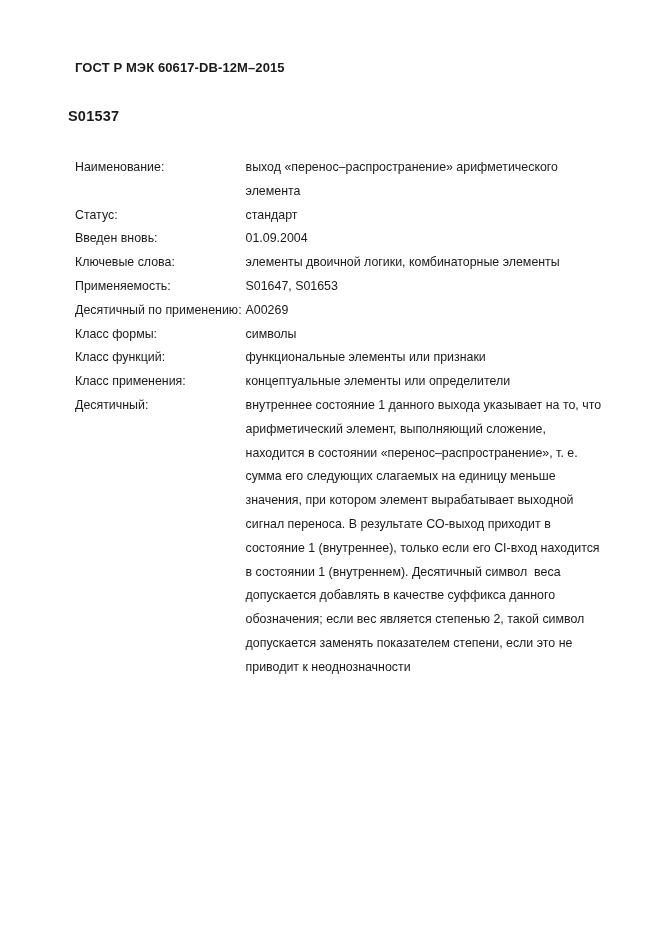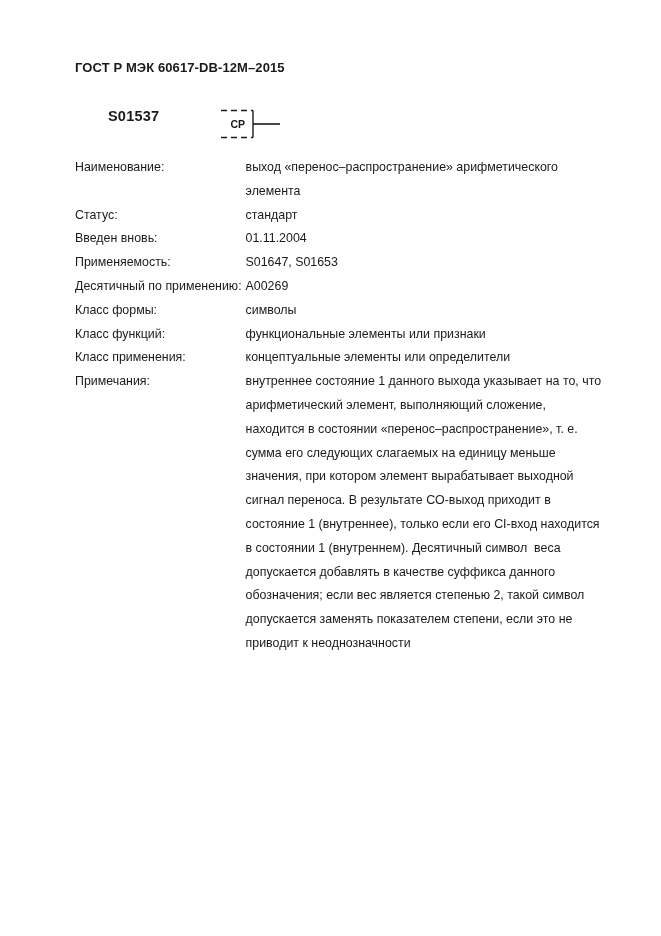--- a/index.html
+++ b/index.html
@@ -31,21 +31,20 @@
   }
 
   
   .symbol-id {
     position: absolute;
     left: 68px;
     top: 108px;
     font-size: 14.5px;
     font-weight: bold;
     letter-spacing: 0.2px;
-    margin-left: 40px;
   }
 
   
   .symbol-figure {
     position: absolute;
     left: 220px;
     top: 106px;
     width: 64px;
     height: 40px;
   }
@@ -88,33 +87,20 @@
 </style>
 </head>
 <body>
 
 <div class="page">
 
   <div class="doc-header">ГОСТ Р МЭК 60617-DB-12M–2015</div>
 
   <div class="symbol-id">S01537</div>
 
-  <div class="symbol-figure">
-    <svg width="64" height="40" viewBox="0 0 64 40" xmlns="http://www.w3.org/2000/svg">
-
-      <line x1="1" y1="4.5" x2="33" y2="4.5" stroke="#1a1a1a" stroke-width="1.4" stroke-dasharray="6,4"></line>
-
-      <line x1="1" y1="31.5" x2="33" y2="31.5" stroke="#1a1a1a" stroke-width="1.4" stroke-dasharray="6,4"></line>
-
-      <line x1="33" y1="4.5" x2="33" y2="31.5" stroke="#1a1a1a" stroke-width="1.4"></line>
-
-      <line x1="33" y1="18" x2="60" y2="18" stroke="#1a1a1a" stroke-width="1.6"></line>
-      <text x="25" y="22" text-anchor="end" font-family="Liberation Sans, sans-serif" font-size="10.5" font-weight="bold" fill="#1a1a1a">CP</text>
-    </svg>
-  </div>
 
   <table class="attr-table">
     <tbody>
 
       <tr>
         <td class="label">Наименование:</td>
         <td class="value">
           <span class="ln">выход «перенос–распространение» арифметического</span>
           <span class="ln">элемента</span>
         </td>
@@ -123,25 +109,31 @@
       <tr>
         <td class="label">Статус:</td>
         <td class="value">
           <span class="ln">стандарт</span>
         </td>
       </tr>
 
       <tr>
         <td class="label">Введен вновь:</td>
         <td class="value">
-          <span class="ln">01.11.2004</span>
+          <span class="ln">01.09.2004</span>
         </td>
       </tr>
 
 
+      <tr>
+        <td class="label">Ключевые слова:</td>
+        <td class="value">
+          <span class="ln">элементы двоичной логики, комбинаторные элементы</span>
+        </td>
+      </tr>
 
       <tr>
         <td class="label">Применяемость:</td>
         <td class="value">
           <span class="ln">S01647, S01653</span>
         </td>
       </tr>
 
       <tr>
         <td class="label">
@@ -168,21 +160,21 @@
       </tr>
 
       <tr>
         <td class="label">Класс применения:</td>
         <td class="value">
           <span class="ln">концептуальные элементы или определители</span>
         </td>
       </tr>
 
       <tr>
-        <td class="label">Примечания:</td>
+        <td class="label">Десятичный:</td>
         <td class="value">
           <span class="ln">внутреннее состояние 1 данного выхода указывает на то, что</span>
           <span class="ln">арифметический элемент, выполняющий сложение,</span>
           <span class="ln">находится в состоянии «перенос–распространение», т. е.</span>
           <span class="ln">сумма его следующих слагаемых на единицу меньше</span>
           <span class="ln">значения, при котором элемент вырабатывает выходной</span>
           <span class="ln">сигнал переноса. В результате CO-выход приходит в</span>
           <span class="ln">состояние 1 (внутреннее), только если его CI-вход находится</span>
           <span class="ln">в состоянии 1 (внутреннем). Десятичный символ  веса</span>
           <span class="ln">допускается добавлять в качестве суффикса данного</span>

